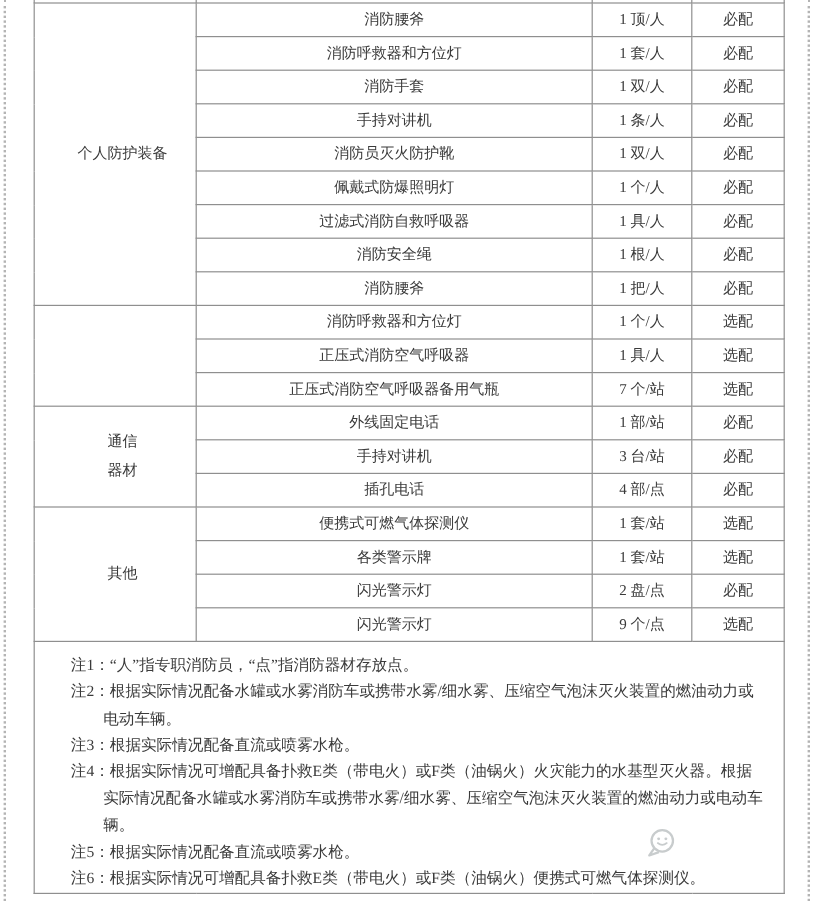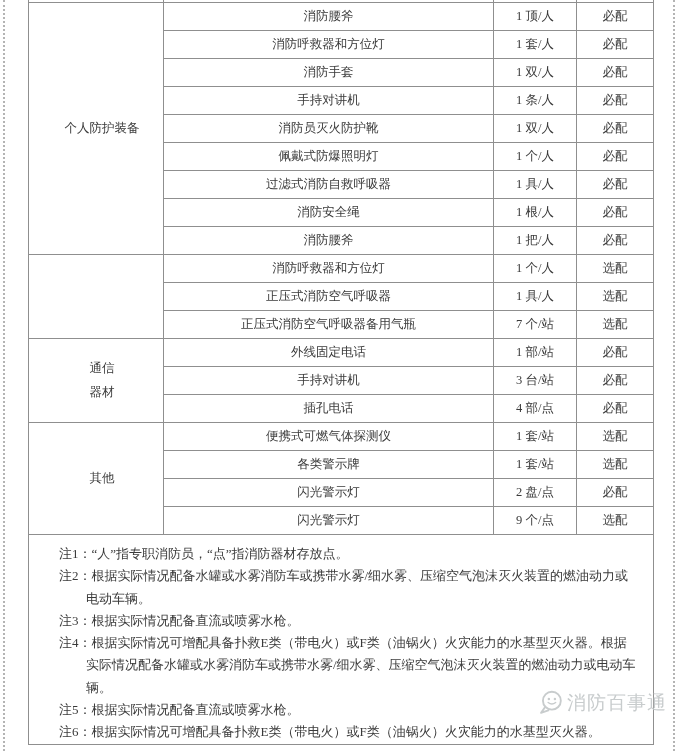--- a/index.html
+++ b/index.html
@@ -182,29 +182,28 @@
         <td>选配</td>
       </tr>
       <tr class="notes-row">
       <td colspan="4">
         <div class="notes">
             <p class="note"><span>注1：</span><span>“人”指专职消防员，“点”指消防器材存放点。</span></p>
             <p class="note"><span>注2：</span><span>根据实际情况配备水罐或水雾消防车或携带水雾/细水雾、压缩空气泡沫灭火装置的燃油动力或电动车辆。</span></p>
             <p class="note"><span>注3：</span><span>根据实际情况配备直流或喷雾水枪。</span></p>
             <p class="note"><span>注4：</span><span>根据实际情况可增配具备扑救E类（带电火）或F类（油锅火）火灾能力的水基型灭火器。根据实际情况配备水罐或水雾消防车或携带水雾/细水雾、压缩空气泡沫灭火装置的燃油动力或电动车辆。</span></p>
             <p class="note"><span>注5：</span><span>根据实际情况配备直流或喷雾水枪。</span></p>
-            <p class="note"><span>注6：</span><span>根据实际情况可增配具备扑救E类（带电火）或F类（油锅火）火灾能力的水基型灭火器。</span></p>
+            <p class="note"><span>注6：</span><span>根据实际情况可增配具备扑救E类（带电火）或F类（油锅火）便携式可燃气体探测仪。</span></p>
           </div>
       </td>
     </tr>
   </tbody>
 </table>
 
 <div class="watermark">
   <svg width="32" height="32" viewBox="0 0 34 34" aria-hidden="true">
     <circle cx="19" cy="14.5" r="9.5" fill="none" stroke="#c8cccd" stroke-width="2"></circle>
     <path d="M12 21 L7.5 27.5 L16 24.5" fill="none" stroke="#c8cccd" stroke-width="2" stroke-linejoin="round"></path>
     <circle cx="15.8" cy="12.8" r="1.3" fill="#c8cccd"></circle>
     <circle cx="22.2" cy="12.8" r="1.3" fill="#c8cccd"></circle>
     <path d="M15 16.5 q4 3.2 8 0" fill="none" stroke="#c8cccd" stroke-width="1.5" stroke-linecap="round"></path>
   </svg>
-  <span>消防百事通</span>
 </div>
 
 </body></html>

